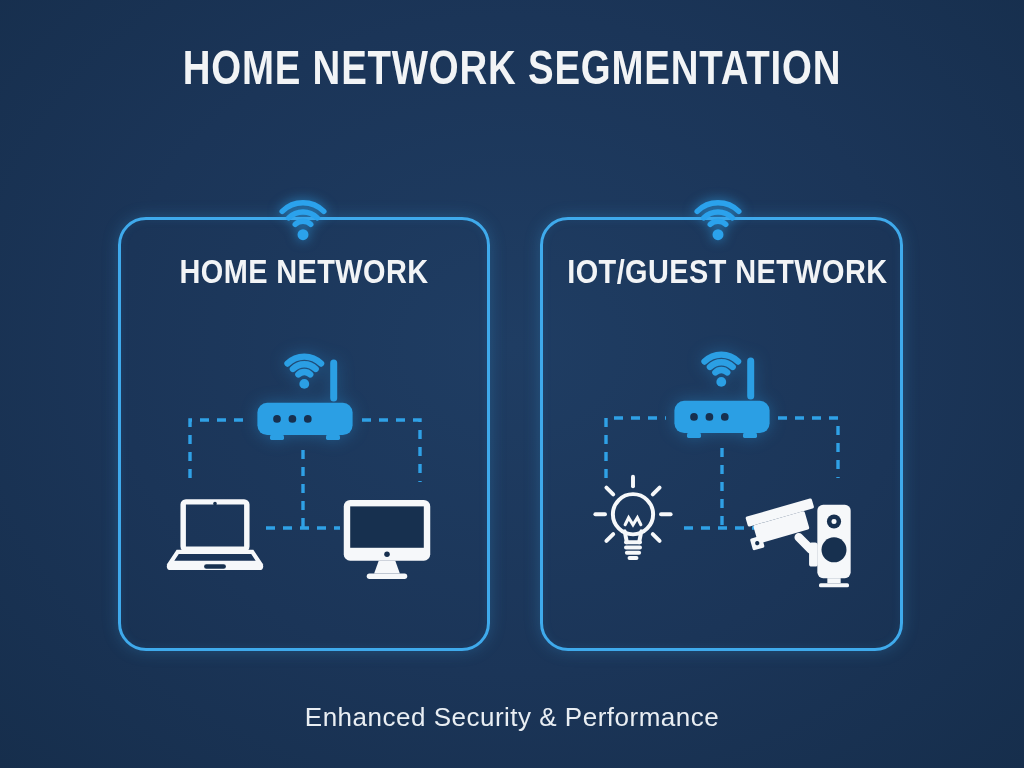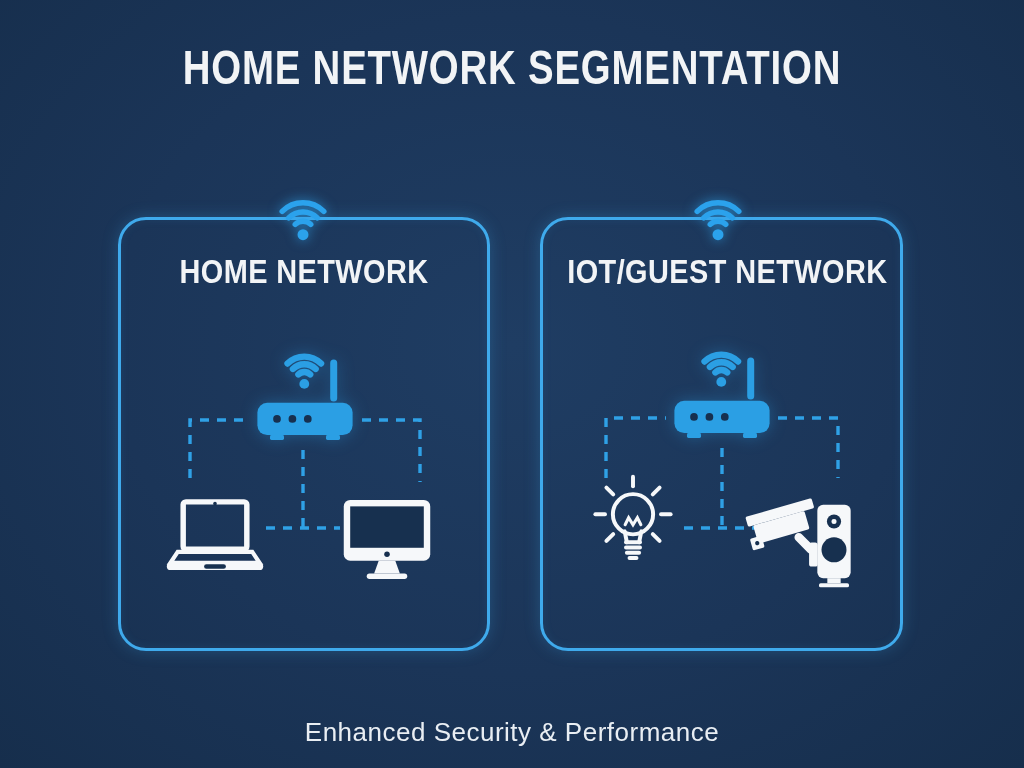--- a/index.html
+++ b/index.html
@@ -34,21 +34,21 @@
     white-space:nowrap;
   }
   .panel-label-home{left:118px;width:372px;}
   .panel-label-iot{left:540px;width:363px;}
   .abs{position:absolute;}
   .panel-wifi{filter:drop-shadow(0 0 6px rgba(47,162,232,.75));}
   .router{filter:drop-shadow(0 0 8px rgba(43,159,228,.35));}
   .caption{
     position:absolute;left:0;top:702px;width:1024px;
     text-align:center;color:#e9eef3;
-    font-size:26px;font-weight:normal;letter-spacing:.5px;margin-top:15px;
+    font-size:26px;font-weight:normal;letter-spacing:.5px;
   }
   svg{display:block;}
 </style>
 </head>
 <body>
 
 <div class="stage">
 
   <svg width="0" height="0" style="position:absolute" aria-hidden="true">
     <defs>

